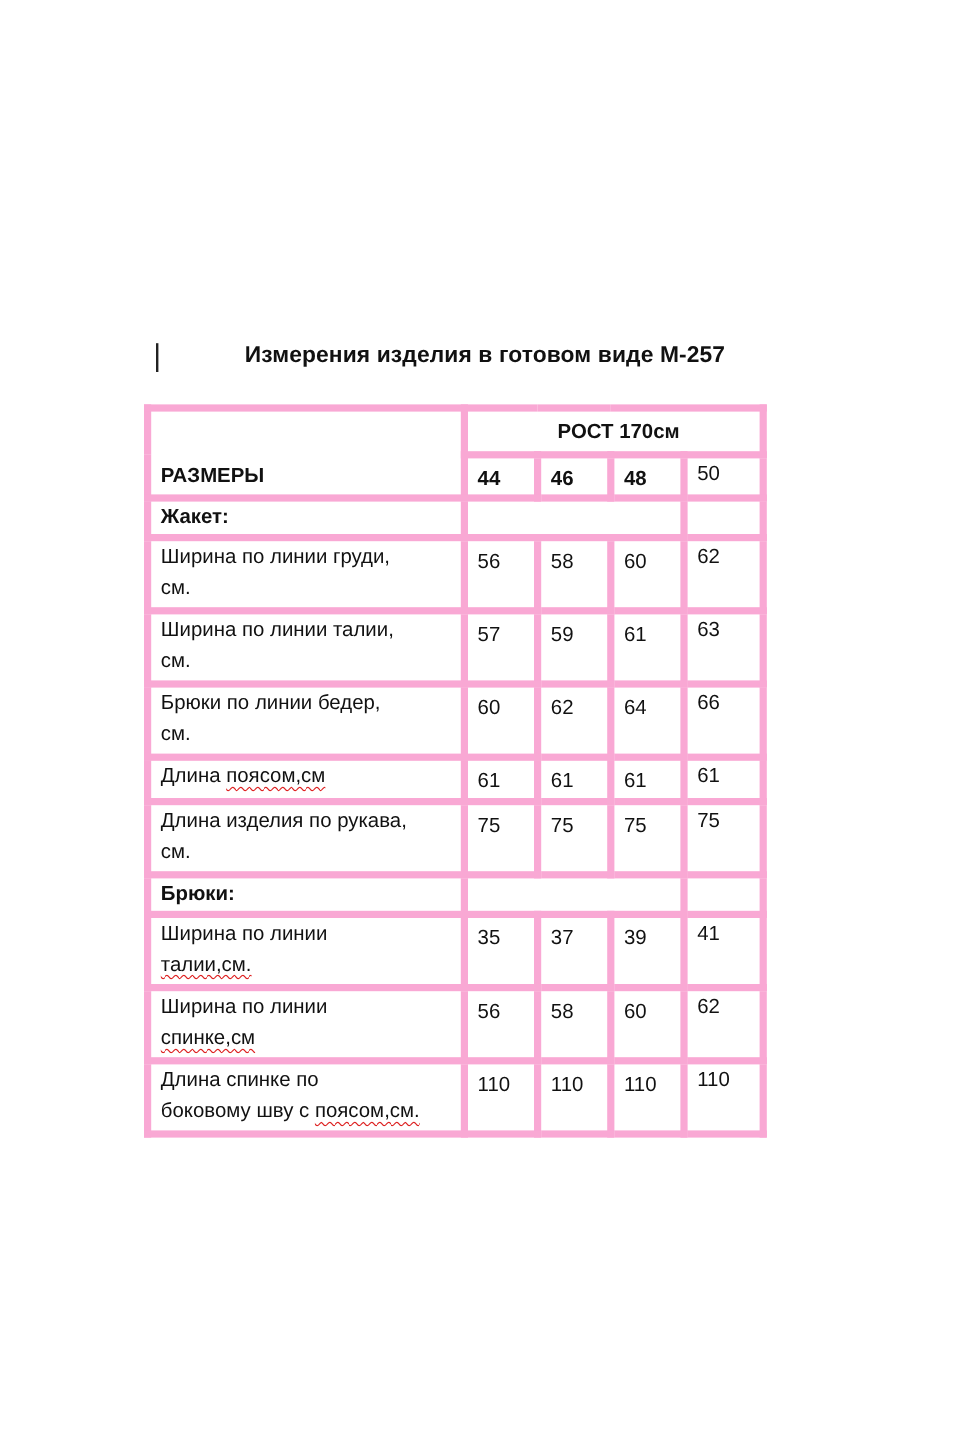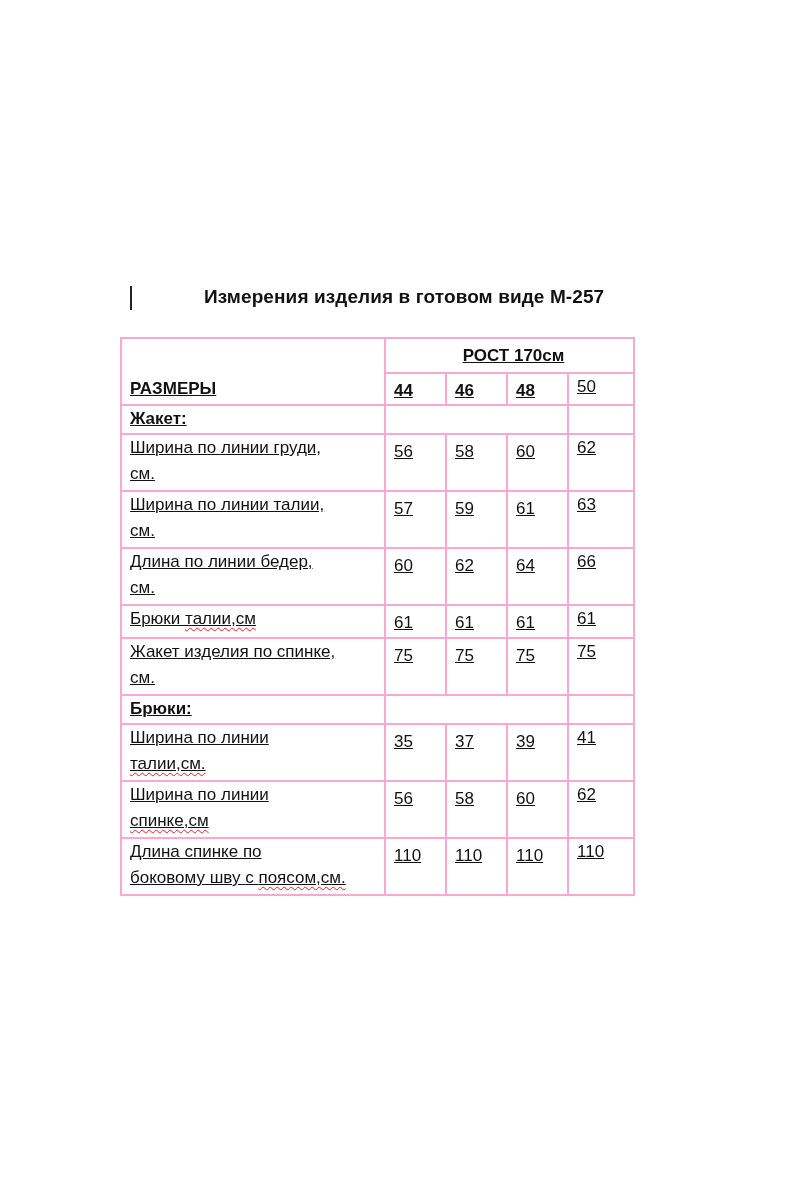--- a/index.html
+++ b/index.html
@@ -1,20 +1,20 @@
 <!DOCTYPE html>
 <html><head>
 <meta charset="utf-8">
 <style>
   html, body { margin:0; padding:0; background:#ffffff; }
   body { width:800px; height:1200px; position:relative; overflow:hidden; font-family:"Liberation Sans", "DejaVu Sans", sans-serif; color:#111; }
   .cursor-bar { position:absolute; left:130px; top:286px; width:2px; height:24px; background:#222; }
   .title { position:absolute; left:158px; top:286px; font-size:19px; font-weight:bold; letter-spacing:0.1px; white-space:nowrap;margin-left:46px; }
   table.sizes { position:absolute; left:120px; top:337px; border-collapse:collapse; table-layout:fixed; }
-  table.sizes td { border:2px solid #f9a8d4; padding:0 0 0 8px; vertical-align:top; font-size:17px; line-height:26px;text-decoration:underline; }
+  table.sizes td { border:6px solid #f9a8d4; padding:0 0 0 8px; vertical-align:top; font-size:17px; line-height:26px; }
   .col-label { width:264px; }
   .col-num { width:61px; }
   .col-num-last { width:66px; }
   .hdr-rost { text-align:center; font-weight:bold; font-size:18px; padding-top:4px !important; height:29px; }
   .hdr-razmery { vertical-align:bottom !important; font-weight:bold; font-size:18px; padding-bottom:2px !important; }
   .size-bold { font-weight:bold; font-size:18px; padding-top:4px !important; height:26px; }
   .size-plain { font-size:17px; padding-top:0 !important;margin-left:23px; }
   .section { font-weight:bold; height:24px; padding-top:0 !important; }
   .r2 td { height:51px;border-radius:28px; }
   .r1 td { height:27px; }
@@ -61,35 +61,35 @@
     <td class="num-last">62</td>
   </tr>
   <tr class="r2">
     <td><span>Ширина по линии талии,</span><br><span>см.</span></td>
     <td class="num">57</td>
     <td class="num">59</td>
     <td class="num">61</td>
     <td class="num-last">63</td>
   </tr>
   <tr class="r2">
-    <td><span>Длина по линии бедер,</span><br><span>см.</span></td>
+    <td><span>Брюки по линии бедер,</span><br><span>см.</span></td>
     <td class="num">60</td>
     <td class="num">62</td>
     <td class="num">64</td>
     <td class="num-last">66</td>
   </tr>
   <tr class="r1">
-    <td><span>Брюки </span><span class="spell">талии,см</span></td>
+    <td><span>Длина </span><span class="spell">поясом,см</span></td>
     <td class="num">61</td>
     <td class="num">61</td>
     <td class="num">61</td>
     <td class="num-last">61</td>
   </tr>
   <tr class="r2">
-    <td><span>Жакет изделия по спинке,</span><br><span>см.</span></td>
+    <td><span>Длина изделия по рукава,</span><br><span>см.</span></td>
     <td class="num">75</td>
     <td class="num">75</td>
     <td class="num">75</td>
     <td class="num-last">75</td>
   </tr>
 
   <tr class="r1">
     <td class="section">Брюки:</td>
     <td colspan="3"></td>
     <td></td>

